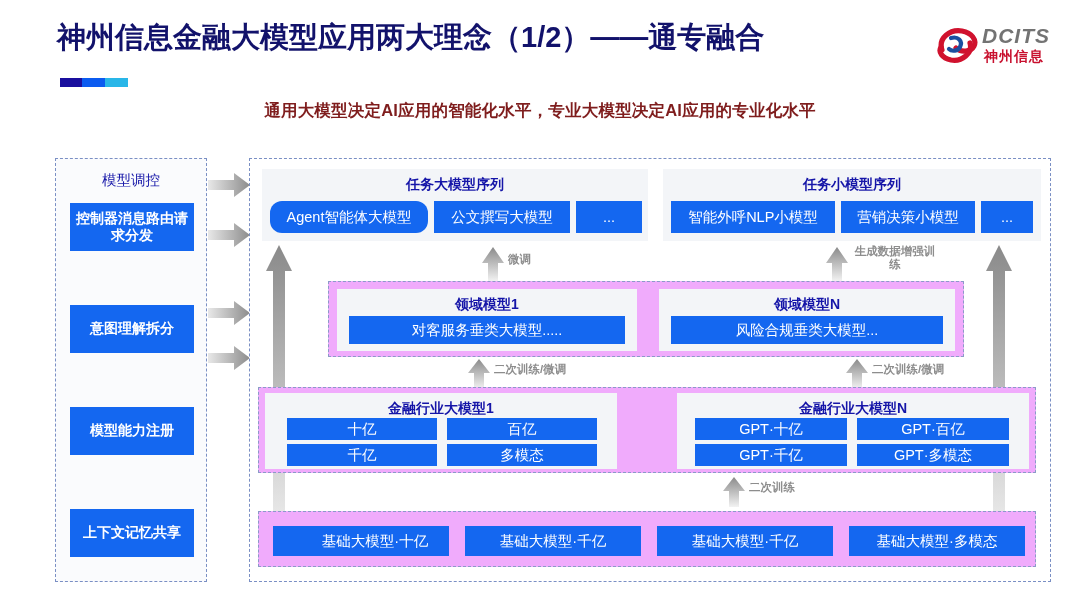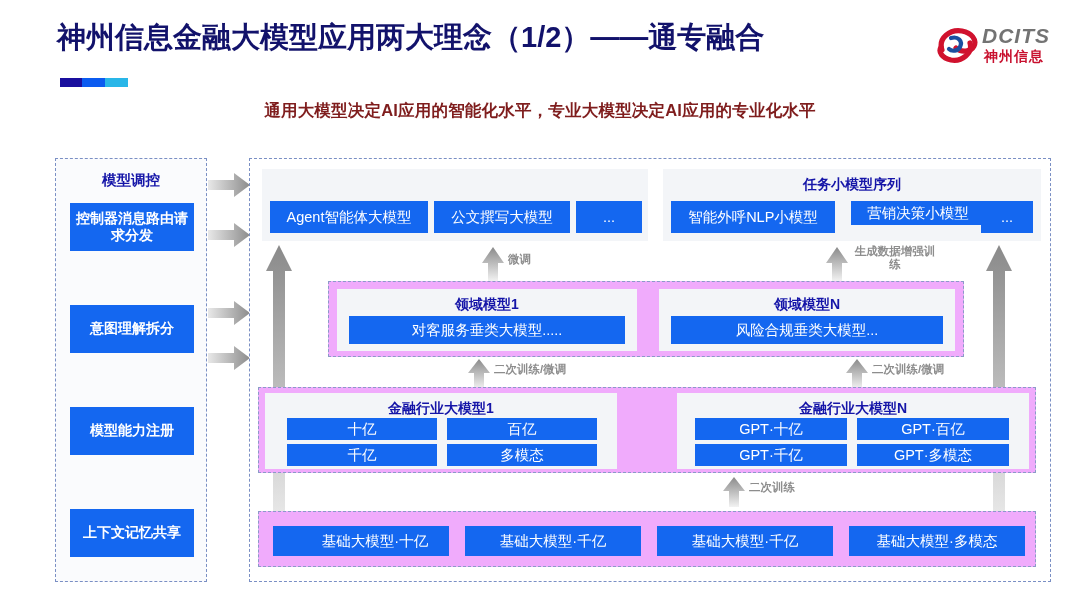--- a/index.html
+++ b/index.html
@@ -56,21 +56,21 @@
   
   #left-panel {
     position: absolute; left: 55px; top: 158px;
     width: 152px; height: 424px;
     border: 1.5px dashed #7a8fc4;
     background: #fafbfd;
     box-sizing: border-box;
   }
   #left-panel-title {
     position: absolute; left: 0; top: 12px; width: 100%;
-    text-align: center; font-size: 14.5px; font-weight: bold;
+    text-align: center; font-size: 14.5px; font-weight: normal;
     color: #1515a8;
   }
   .ctrl-box {
     position: absolute; left: 14px; width: 124px;
     background: #1467f0;
     color: #ffffff;
     font-size: 14px; font-weight: bold;
     display: flex; align-items: center; justify-content: center;
     text-align: center; line-height: 1.22;
     box-sizing: border-box;
@@ -190,29 +190,30 @@
   <svg width="0" height="0" style="position:absolute">
     <defs>
       <linearGradient id="vg" x1="0" y1="1" x2="0" y2="0">
         <stop offset="0%" stop-color="#f2f2f2"></stop>
           <stop offset="100%" stop-color="#8a8a8a"></stop>
       </linearGradient>
     </defs>
   </svg>
 
   <div class="group-card" style="left:12px; top:10px; width:386px; height:72px;">
-    <div class="blue-chip" style="left:8px; top:32px; width:158px; height:32px;">Agent智能体大模型</div>
+    <div class="group-title">任务大模型序列</div>
+    <div class="blue-chip" style="left:8px; top:32px; width:158px; height:32px;border-radius:12px;">Agent智能体大模型</div>
     <div class="blue-chip" style="left:172px; top:32px; width:136px; height:32px;">公文撰写大模型</div>
     <div class="blue-chip" style="left:314px; top:32px; width:66px; height:32px;">...</div>
   </div>
 
   <div class="group-card" style="left:413px; top:10px; width:378px; height:72px;">
     <div class="group-title">任务小模型序列</div>
     <div class="blue-chip" style="left:8px; top:32px; width:164px; height:32px;">智能外呼NLP小模型</div>
-    <div class="blue-chip" style="left:188px; top:32px; width:134px; height:24px;">营销决策小模型</div>
+    <div class="blue-chip" style="left:178px; top:32px; width:134px; height:32px;">营销决策小模型</div>
     <div class="blue-chip" style="left:318px; top:32px; width:52px; height:32px;">...</div>
   </div>
 
   <svg class="v-arrow" style="left:16px; top:86px; width:26px; height:300px;" viewBox="0 0 26 300" preserveAspectRatio="none">
     <path d="M13 0 L26 26 L19 26 L19 300 L7 300 L7 26 L0 26 Z" fill="url(#vg)"></path>
   </svg>
 
   <svg class="v-arrow" style="left:736px; top:86px; width:26px; height:300px;" viewBox="0 0 26 300" preserveAspectRatio="none">
     <path d="M13 0 L26 26 L19 26 L19 300 L7 300 L7 26 L0 26 Z" fill="url(#vg)"></path>
   </svg>

